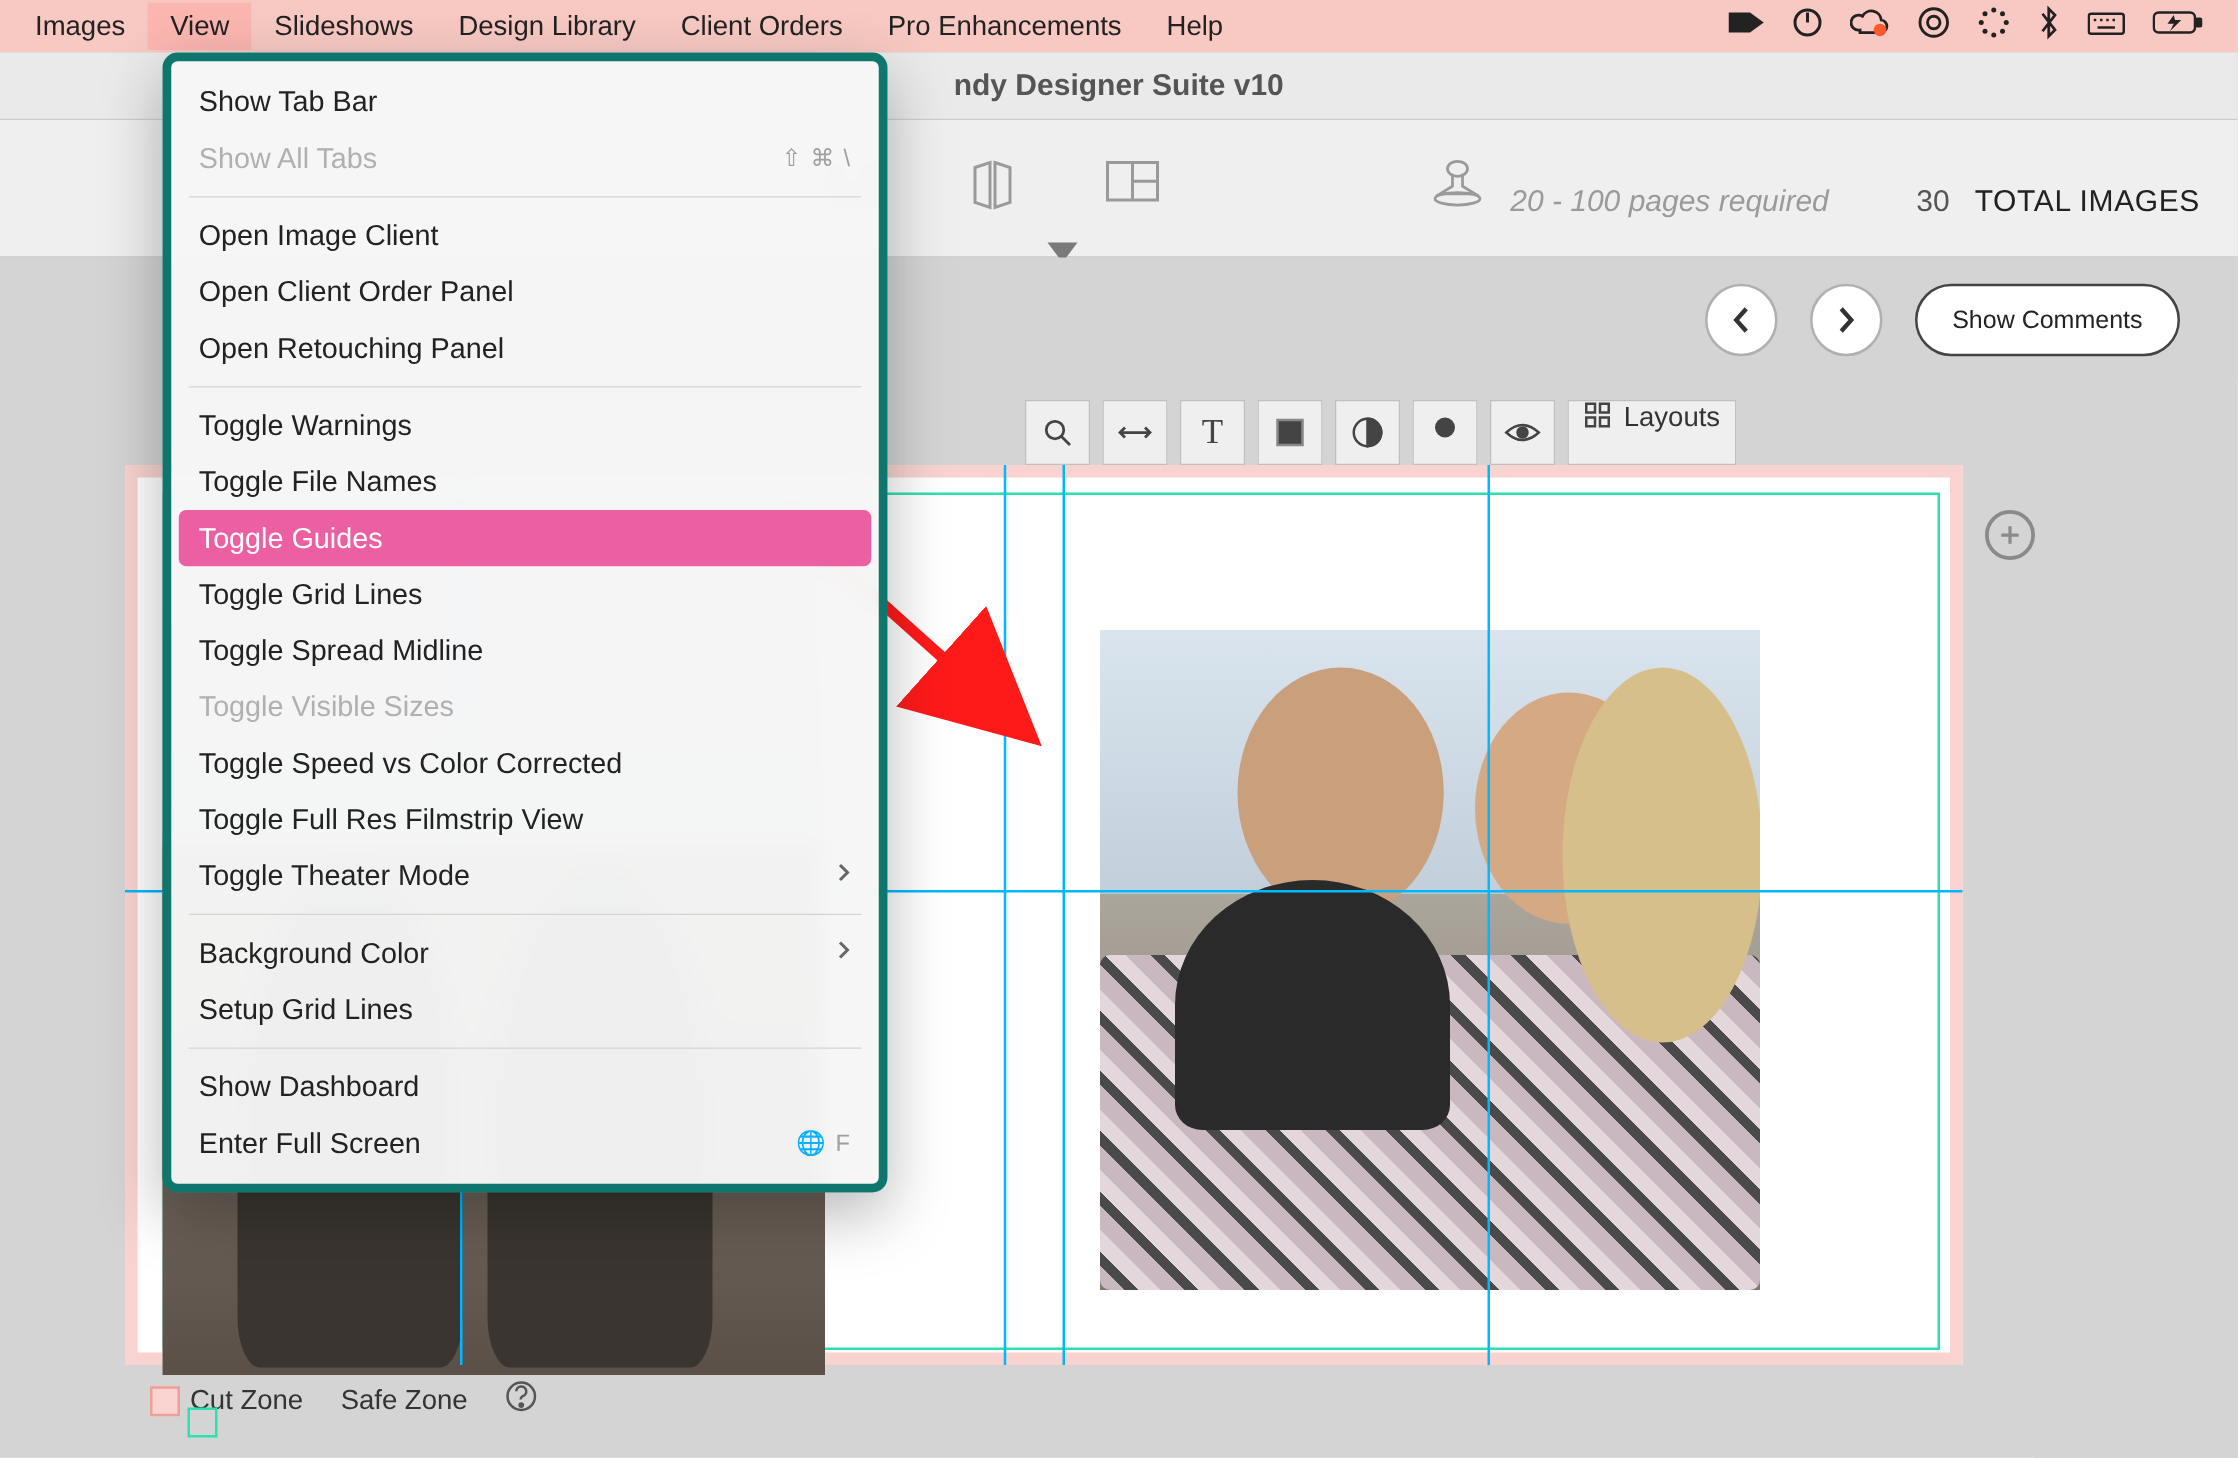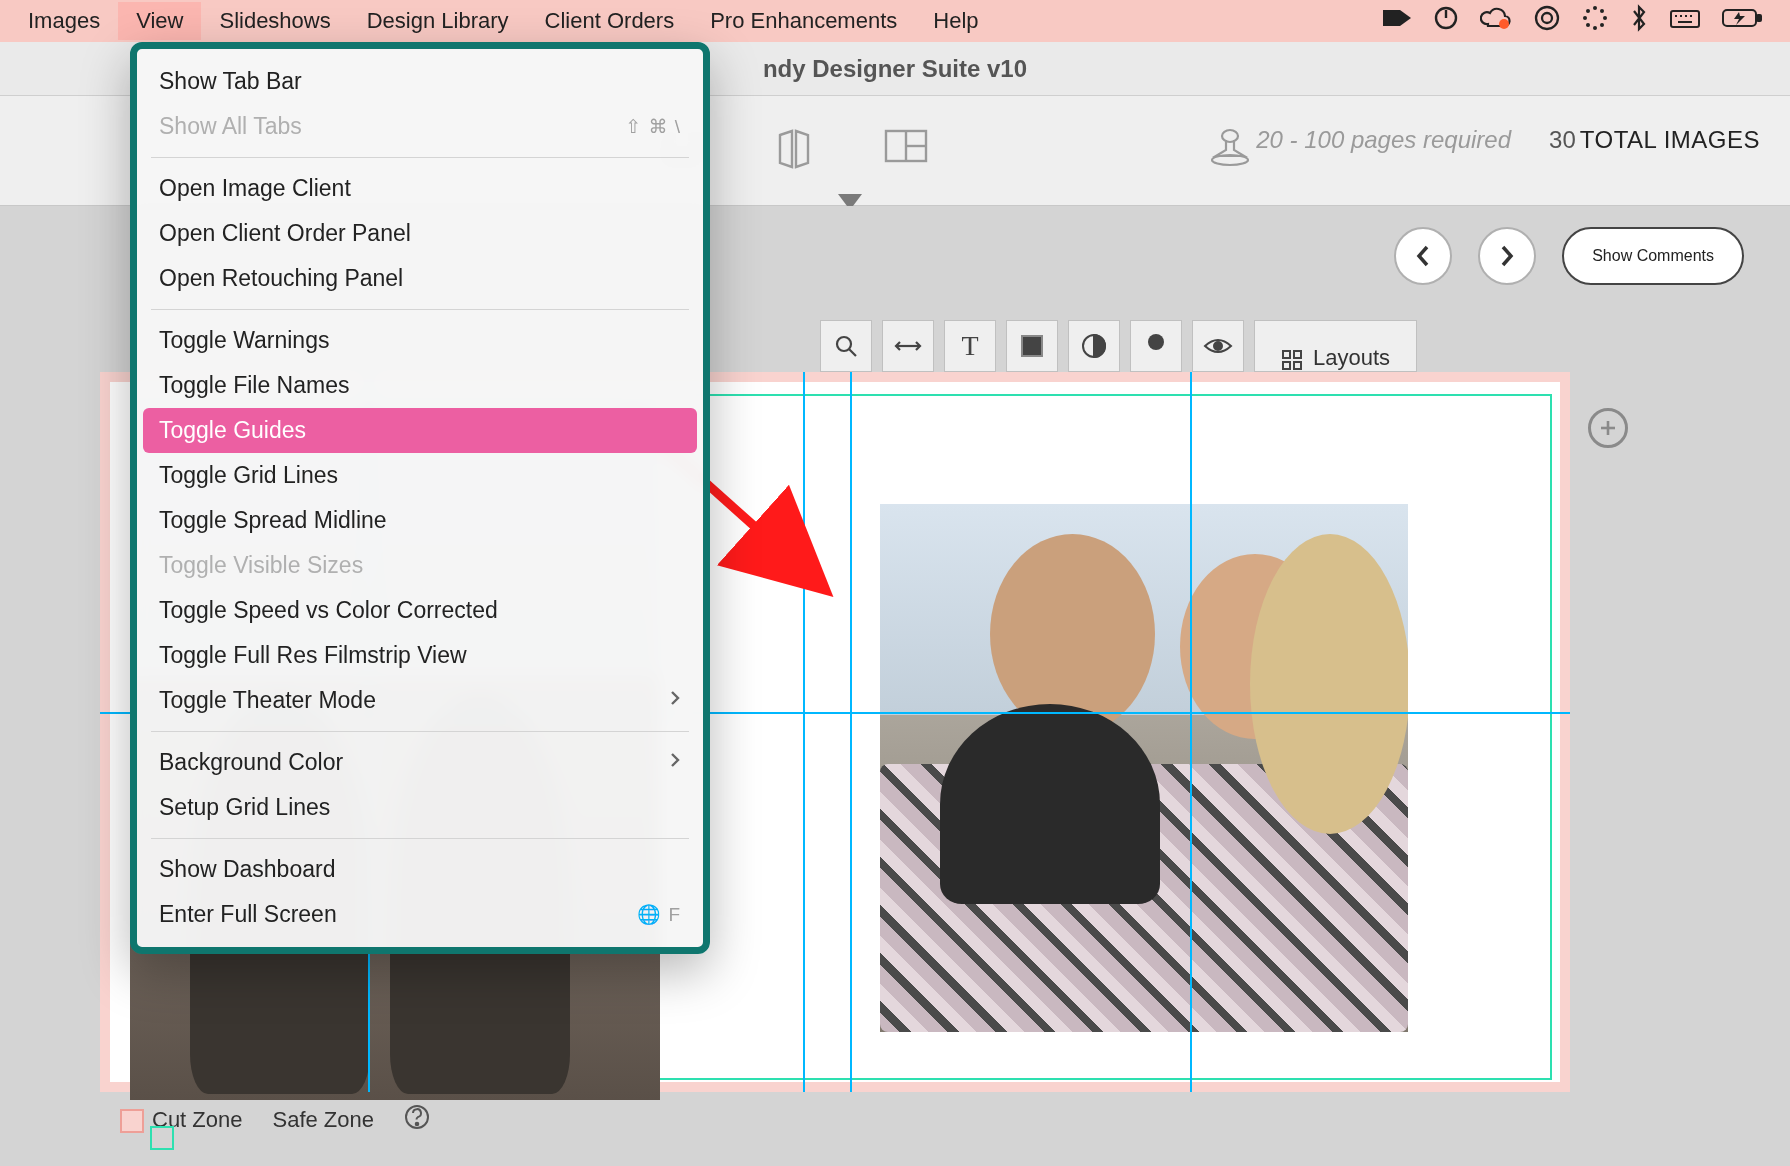--- a/index.html
+++ b/index.html
@@ -5,42 +5,42 @@
   * { box-sizing: border-box; margin: 0; padding: 0; font-family: -apple-system, BlinkMacSystemFont, "Segoe UI", Helvetica, Arial, sans-serif; }
   html, body { width: 1790px; height: 1166px; background: #d4d4d4; overflow: hidden; }
   .menubar { position: absolute; top: 0; left: 0; right: 0; height: 42px; background: #f8c9c3; display: flex; align-items: center; padding-left: 10px; font-size: 22px; color: #222; }
   .menubar .menu-item { padding: 6px 18px; cursor: default; }
   .menubar .menu-item.open { background: #fbb6b0; }
   .menubar .spacer { flex: 1; }
   .status-icons { display: flex; align-items: center; gap: 22px; padding-right: 28px; }
   .status-icons svg, .status-icons .icon { color: #222; }
   .titlebar { position: absolute; top: 42px; left: 0; right: 0; height: 54px; background: #eaeaea; border-bottom: 1px solid #cfcfcf; display: flex; align-items: center; justify-content: center; font-size: 24px; color: #555; font-weight: 600; }
   .toolbar { position: absolute; top: 96px; left: 0; right: 0; height: 110px; background: #efefef; border-bottom: 1px solid #c8c8c8; display: flex; align-items: center; padding: 0 30px; }
-  .tool-right { margin-left: auto; display: flex; align-items: flex-start; gap: 4px; font-size: 24px; color: #666; }
+  .tool-right { margin-left: auto; display: flex; align-items: flex-end; gap: 20px; font-size: 24px; color: #666; }
   .tool-right .req { font-style: italic; color: #9a9a9a; }
   .tool-right .total-n { font-weight: 400; color: #555; }
   .tool-right .total-t { color: #222; font-weight: 400; letter-spacing: 0.5px; }
   .toolbar-icons { display: flex; gap: 70px; margin-left: 630px; }
   .toolbar-icons .ticon { color: #9a9a9a; }
 
   .subbar { position: absolute; top: 206px; left: 0; right: 0; height: 100px; background: #d4d4d4; display: flex; align-items: center; justify-content: flex-end; padding-right: 46px; gap: 26px; }
   .circle-btn { width: 58px; height: 58px; border-radius: 50%; background: #fff; border: 2px solid #b0b0b0; display: flex; align-items: center; justify-content: center; font-size: 28px; color: #333; }
-  .pill-btn { height: 58px; border-radius: 30px; background: #fff; border: 2px solid #444; padding: 0 28px; display: flex; align-items: center; font-size: 16px; color: #222; }
+  .pill-btn { height: 58px; border-radius: 30px; background: #fff; border: 2px solid #444; padding: 0 28px; display: flex; align-items: center; font-size: 20px; color: #222; }
 
   .canvas-area { position: absolute; top: 310px; left: 100px; width: 1470px; height: 720px; background: #fff; }
   .cutzone { position: absolute; inset: 0; border: 10px solid #f9d3cf; }
   .safe { position: absolute; top: 22px; left: 30px; right: 18px; bottom: 12px; border: 2px solid #2de0b0; }
   .photo1 { position: absolute; top: 22px; left: 30px; width: 530px; height: 706px; background: linear-gradient(#b8b4a8,#8e8a82); overflow:hidden;}
   .photo2 { position: absolute; top: 132px; left: 780px; width: 528px; height: 528px; background: linear-gradient(#c9c4bb,#7e776c); overflow:hidden;}
   .guide-v { position: absolute; top: 0; bottom: 0; width: 0; border-left: 2px solid #00b8ff; }
   .guide-h { position: absolute; left: 0; right: 0; height: 0; border-top: 2px solid #00b8ff; }
 
   .tool-row { position: absolute; top: 320px; left: 820px; display: flex; gap: 10px; align-items: center; }
   .sq-btn { width: 52px; height: 52px; background: #efefef; border: 1px solid #c0c0c0; display: flex; align-items: center; justify-content: center; color: #444; }
-  .layouts-btn { height: 52px; background: #efefef; border: 1px solid #c0c0c0; display: flex; align-items: flex-end; gap: 10px; padding: 0 26px; font-size: 22px; color: #333; }
+  .layouts-btn { height: 52px; background: #efefef; border: 1px solid #c0c0c0; display: flex; align-items: flex-start; gap: 10px; padding: 0 12px; font-size: 22px; color: #333; }
   .add-btn { width: 40px; height: 40px; border-radius: 50%; border: 3px solid #8a8a8a; display: flex; align-items: center; justify-content: center; color: #8a8a8a; font-size: 22px; }
 
   .view-menu { position: absolute; top: 42px; left: 130px; width: 580px; background: rgba(246,246,246,0.97); border: 7px solid #0f766e; border-radius: 12px; box-shadow: 0 18px 50px rgba(0,0,0,0.28); padding: 10px 0; font-size: 23px; color: #222; backdrop-filter: blur(8px); }
   .view-menu .mi { padding: 9px 22px; display: flex; align-items: center; justify-content: space-between; }
   .view-menu .mi.disabled { color: #b0b0b0; }
   .view-menu .mi.hl { background: #ec5fa2; color: #fff; border-radius: 6px; margin: 0 6px; padding-left: 16px; padding-right: 32px;}
   .view-menu .sep { height: 1px; background: #d4d4d4; margin: 8px 14px; }
   .view-menu .chev { color: #666; font-size: 18px; }
   .view-menu .shortcut { color: #a0a0a0; font-size: 19px; letter-spacing: 1px; }
 

